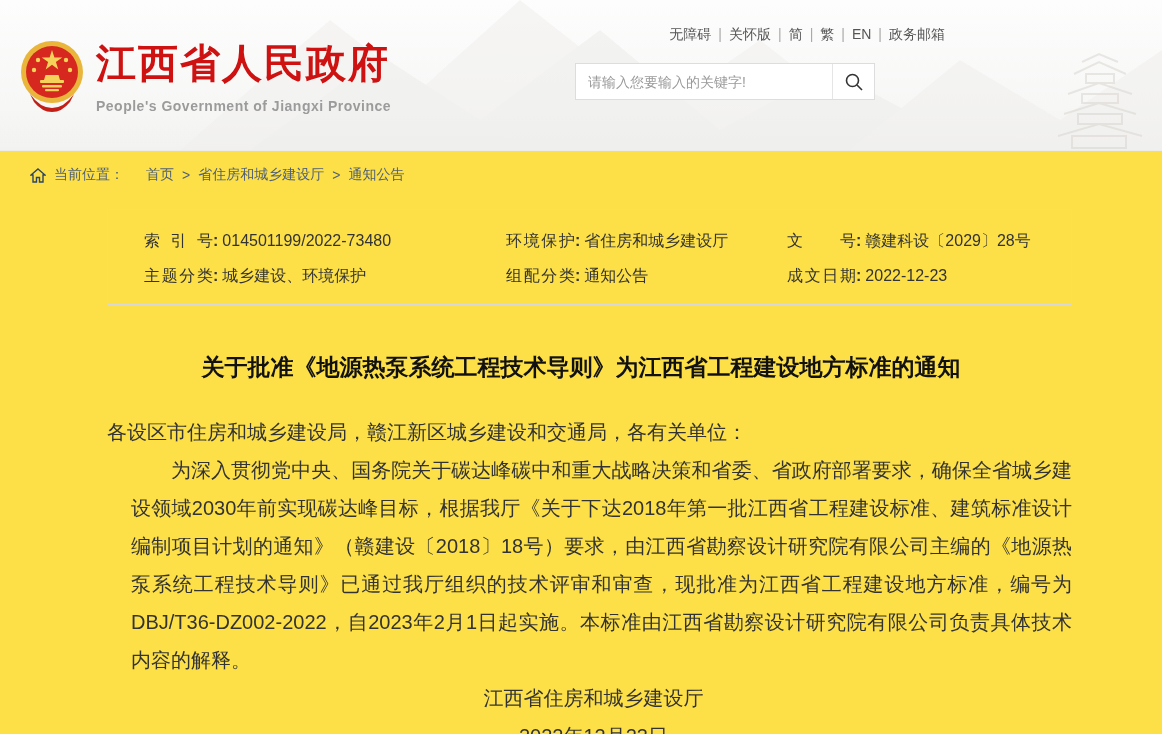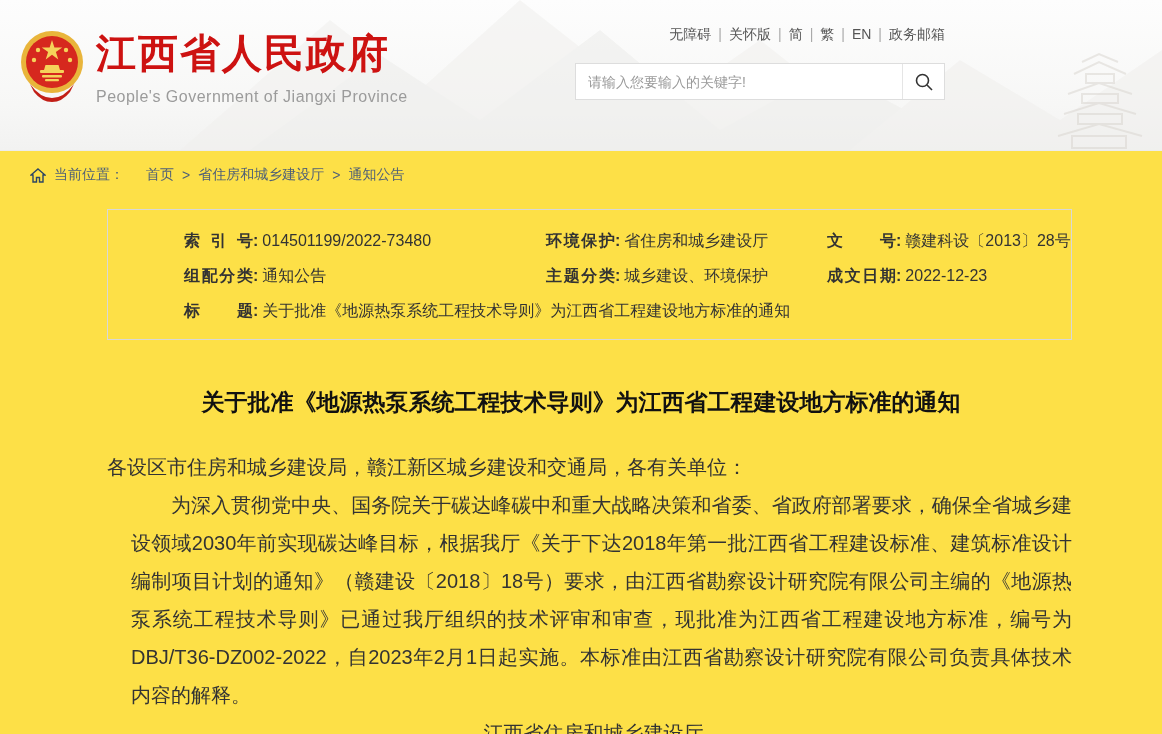--- a/index.html
+++ b/index.html
@@ -6,30 +6,30 @@
   html,body { width:1162px; height:734px; overflow:hidden; background:#fff;
     font-family:"Liberation Sans","DejaVu Sans",sans-serif; }
 
   
   .header { position:relative; width:1162px; height:150px;
     background:linear-gradient(180deg,#fdfdfd 0%,#f7f7f6 70%,#f2f2f1 100%);
     overflow:hidden; }
   .mountains { position:absolute; top:0; left:0; width:100%; height:100%; opacity:.55; }
   .pavilion { position:absolute; right:8px; top:48px; opacity:.5; }
 
-  .logo { position:absolute; left:20px; top:30px; display:flex; align-items:flex-start; cursor:pointer; }
+  .logo { position:absolute; left:20px; top:40px; display:flex; align-items:center; cursor:pointer; }
   .emblem { width:64px; height:74px; margin-right:12px; }
   .site-title { color:#cd1211; font-size:40px; font-weight:bold; letter-spacing:2px; line-height:46px; }
-  .site-subtitle { color:#9b9b9b; font-size:16px; font-weight:normal; margin-top:12px; letter-spacing:.5px; }
+  .site-subtitle { color:#9b9b9b; font-size:14px; font-weight:bold; margin-top:12px; letter-spacing:.5px; }
 
   .top-links { position:absolute; top:26px; right:217px; font-size:14px; color:#555; white-space:nowrap; }
   .top-links a { color:#555; text-decoration:none; cursor:pointer; }
   .top-links .sep { color:#aaa; margin:0 7px; }
 
-  .searchbar { position:absolute; left:575px; top:63px; width:370px; height:37px;
+  .searchbar { position:absolute; left:575px; top:63px; width:300px; height:37px;
     background:#fff; border:1px solid #ddd; display:flex; }
   .searchbar input { flex:1; border:none; outline:none; padding:0 12px; font-size:14px; color:#333;
     background:transparent; font-family:inherit; }
   .searchbar input::placeholder { color:#9a9a9a; }
   .search-btn { width:42px; border:none; border-left:1px solid #e5e5e5; background:#fff;
     display:flex; align-items:center; justify-content:center; cursor:pointer; }
 
   
   .main { background:#fde047; width:1162px; border-top:1px solid #ececec; }
 
@@ -37,21 +37,21 @@
     font-size:14px; color:#4e5f77; }
   .breadcrumb .home-ic { margin-right:8px; display:flex; }
   .breadcrumb a { color:#4e5f77; text-decoration:none; cursor:pointer;font-family:Liberation Mono, monospace; }
   .breadcrumb .bc-prefix { margin-right:22px; }
   .breadcrumb .bc-sep { margin:0 8px; color:#4e5f77; }
 
   .meta-box { margin:22px 90px 0 107px; border:1px solid #d8d8d8; padding:13px 0 11px 0; }
   .meta-grid { display:grid; grid-template-columns:362px 281px 1fr; padding-left:36px; }
   .meta-cell { line-height:35px; font-size:16px; color:#333; white-space:nowrap; overflow:hidden; }
   .meta-cell.full { grid-column:1 / 4; }
-  .m-label { display:inline-block; width:69px; font-weight:bold; text-align:justify; text-align-last:justify; vertical-align:top;margin-left:40px; }
+  .m-label { display:inline-block; width:69px; font-weight:normal; text-align:justify; text-align-last:justify; vertical-align:top; }
   .m-colon { font-weight:bold; }
   .m-value { margin-left:4px;margin-top:46px; }
 
   .article-title { margin:46px 60px 0; text-align:center; font-size:23px; font-weight:bold;
     color:#111; line-height:32px; }
 
   .article-body { margin:30px 90px 0 107px; font-size:20px; color:#333; line-height:38px; }
   .salutation { text-align:left; }
   .body-para { text-indent:2em; text-align:justify;margin-left:24px; }
   .sig-line { text-align:center; margin-right:-8px; }
@@ -136,33 +136,30 @@
 
   <div class="meta-box">
     <div class="meta-grid">
       <div class="meta-cell">
         <span class="m-label">索引号</span><span class="m-colon">:</span><span class="m-value">014501199/2022-73480</span>
       </div>
       <div class="meta-cell">
         <span class="m-label">环境保护</span><span class="m-colon">:</span><span class="m-value">省住房和城乡建设厅</span>
       </div>
       <div class="meta-cell">
-        <span class="m-label">文号</span><span class="m-colon">:</span><span class="m-value">赣建科设〔2013〕28号</span>
+        <span class="m-label">文号</span><span class="m-colon">:</span><span class="m-value">赣建科设〔2029〕28号</span>
+      </div>
+      <div class="meta-cell">
+        <span class="m-label">主题分类</span><span class="m-colon">:</span><span class="m-value">城乡建设、环境保护</span>
       </div>
       <div class="meta-cell">
         <span class="m-label">组配分类</span><span class="m-colon">:</span><span class="m-value">通知公告</span>
       </div>
       <div class="meta-cell">
-        <span class="m-label">主题分类</span><span class="m-colon">:</span><span class="m-value">城乡建设、环境保护</span>
-      </div>
-      <div class="meta-cell">
         <span class="m-label">成文日期</span><span class="m-colon">:</span><span class="m-value">2022-12-23</span>
-      </div>
-      <div class="meta-cell full">
-        <span class="m-label">标题</span><span class="m-colon">:</span><span class="m-value">关于批准《地源热泵系统工程技术导则》为江西省工程建设地方标准的通知</span>
       </div>
     </div>
   </div>
 
   <h1 class="article-title">关于批准《地源热泵系统工程技术导则》为江西省工程建设地方标准的通知</h1>
 
   <div class="article-body">
     <p class="salutation" style="margin-bottom:0;">各设区市住房和城乡建设局，赣江新区城乡建设和交通局，各有关单位：</p>
     <p class="body-para">为深入贯彻党中央、国务院关于碳达峰碳中和重大战略决策和省委、省政府部署要求，确保全省城乡建设领域2030年前实现碳达峰目标，根据我厅《关于下达2018年第一批江西省工程建设标准、建筑标准设计编制项目计划的通知》（赣建设〔2018〕18号）要求，由江西省勘察设计研究院有限公司主编的《地源热泵系统工程技术导则》已通过我厅组织的技术评审和审查，现批准为江西省工程建设地方标准，编号为 DBJ/T36-DZ002-2022，自2023年2月1日起实施。本标准由江西省勘察设计研究院有限公司负责具体技术内容的解释。</p>
     <p class="sig-line">江西省住房和城乡建设厅</p>

